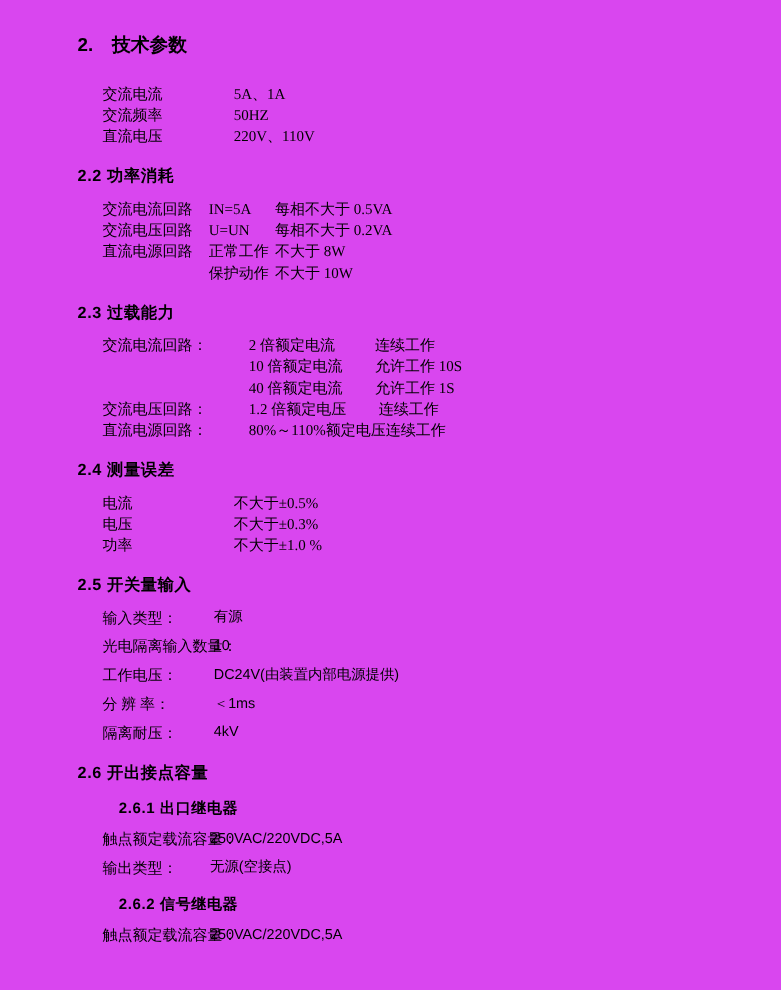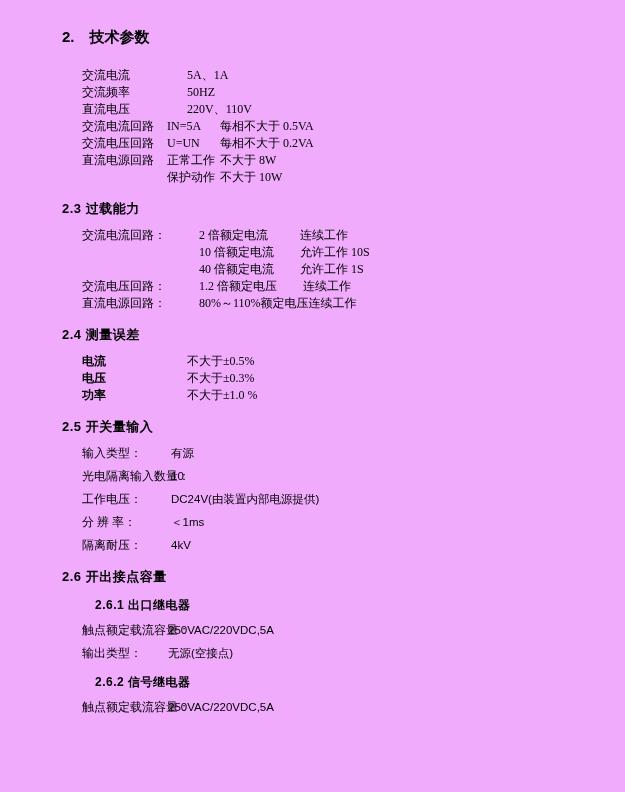--- a/index.html
+++ b/index.html
@@ -1,20 +1,20 @@
 <!DOCTYPE html>
 <html><head>
 <meta charset="utf-8">
 <style>
   html,body{margin:0;padding:0;background:#888;}
   .page{
     position:relative;
     width:625px;height:792px;
     margin:0 auto;
-    background:#f0abfc;
+    background:#d946ef;
     overflow:hidden;
     box-sizing:border-box;
     padding:28px 60px 0 62px;
     font-family:"Liberation Serif","DejaVu Serif",serif;
     color:#000;
   }
   .doc-title{
     font-family:"Liberation Sans","DejaVu Sans",sans-serif;
     font-weight:bold;
     font-size:15px;
@@ -44,21 +44,21 @@
     line-height:17px;
   }
   .row{display:flex;}
   .cell{flex:0 0 auto;white-space:pre;}
   
   .sec-rated .c0{width:105px;}
   .sec-power .c0{width:85px;}
   .sec-power .c1{width:53px;}
   .sec-overload .c0{width:69px;}
   .sec-overload .c1{min-width:101px;padding-left:48px;}
-  .sec-error .c0{width:105px;font-weight:bold;}
+  .sec-error .c0{width:105px;}
   .sec-switch .c0{width:89px;}
   .sec-relay1 .c0,.sec-relay2 .c0{width:86px;}
   .sec-switch .row,.sec-relay1 .row,.sec-relay2 .row{margin-bottom:6px;}
   .sec-switch .c1,.sec-relay1 .c1,.sec-relay2 .c1{
     font-family:Liberation Sans, sans-serif;
     font-size:11.5px;
   }
 </style>
 </head>
 <body>
@@ -73,20 +73,21 @@
         </div>
         <div class="row">
           <span class="cell c0">交流频率</span>
           <span class="cell c1">50HZ</span>
         </div>
         <div class="row">
           <span class="cell c0">直流电压</span>
           <span class="cell c1">220V、110V</span>
         </div>
       </div>
+      <div class="sec-heading">2.2 功率消耗</div>
       <div class="rows sec-power">
         <div class="row">
           <span class="cell c0">交流电流回路</span>
           <span class="cell c1">IN=5A</span>
           <span class="cell c2">每相不大于 0.5VA</span>
         </div>
         <div class="row">
           <span class="cell c0">交流电压回路</span>
           <span class="cell c1">U=UN</span>
           <span class="cell c2">每相不大于 0.2VA</span>

